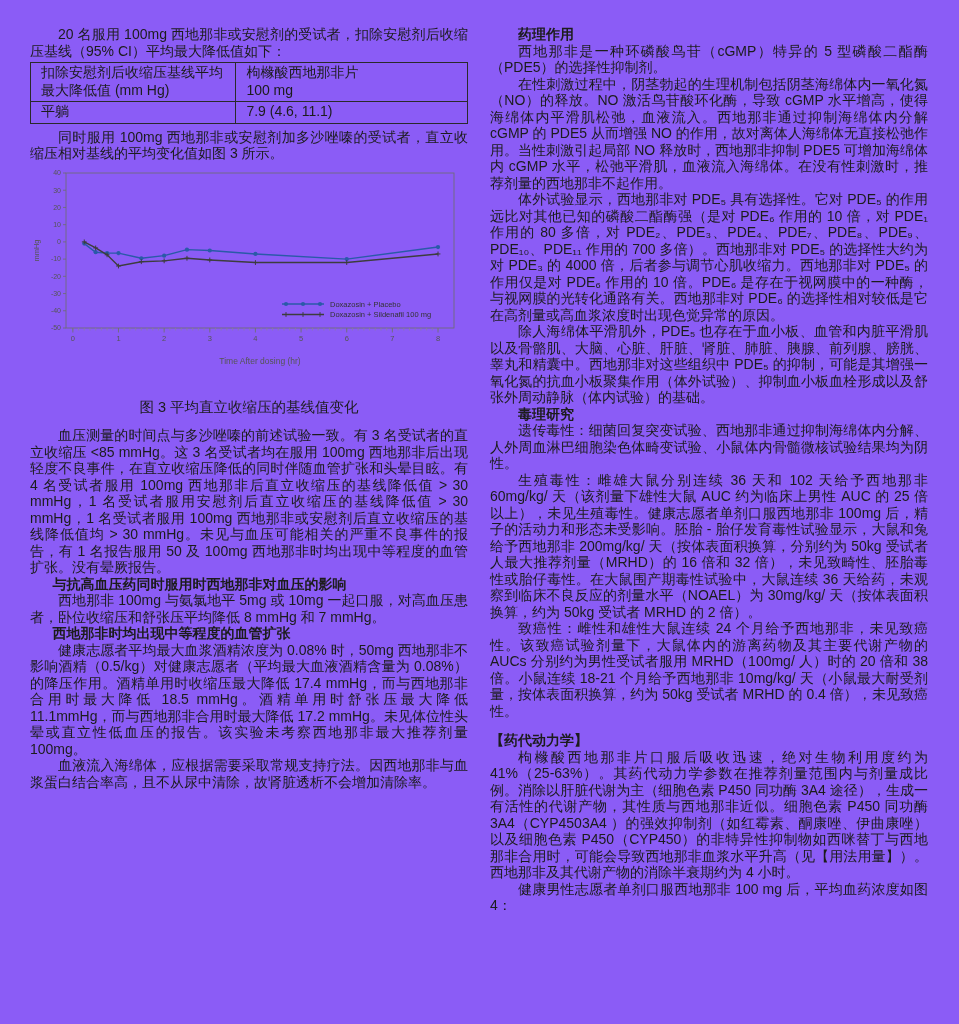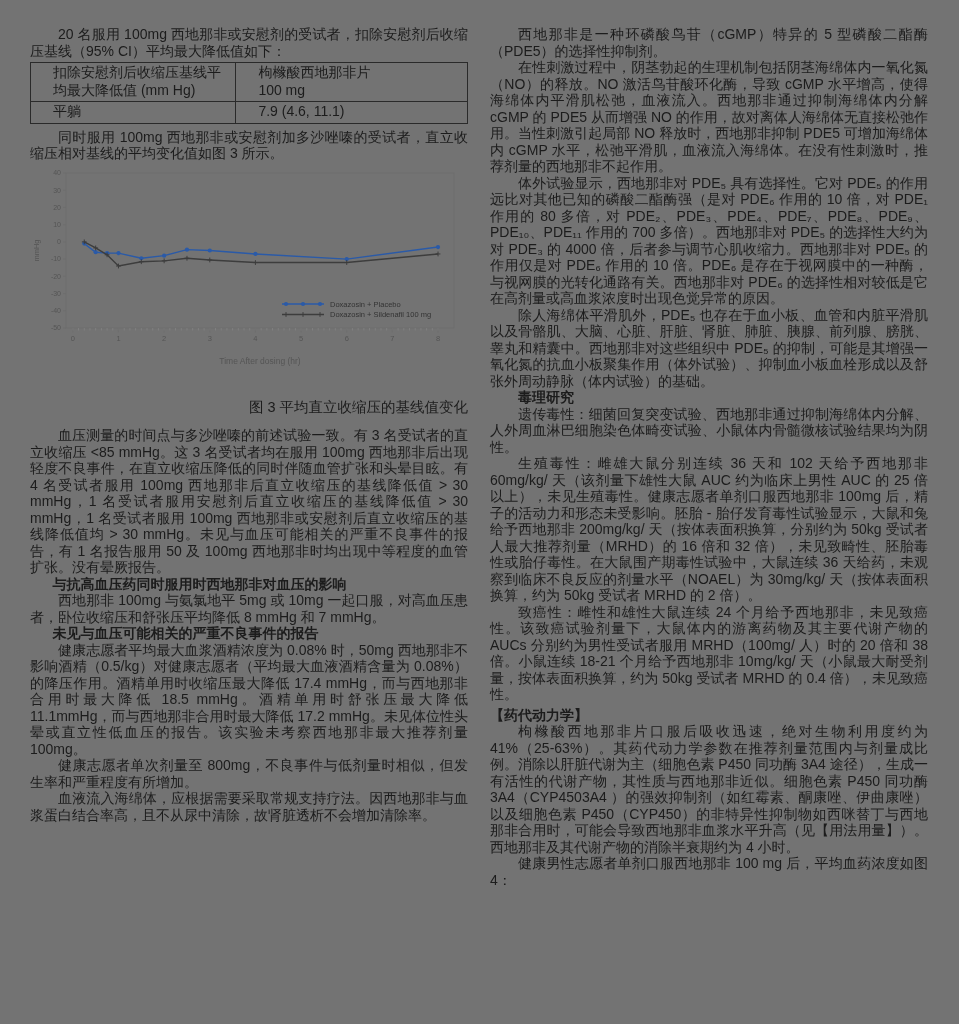--- a/index.html
+++ b/index.html
@@ -1,37 +1,37 @@
 <!DOCTYPE html>
 <html lang="zh"><head>
 <meta charset="utf-8">
 <style>
   html,body{margin:0;padding:0;background:#ffffff;}
   .page{
     position:relative;width:959px;height:1024px;box-sizing:border-box;
     padding:26px 24px 0 30px;display:flex;gap:22px;
     font-family:"Liberation Sans","DejaVu Sans",sans-serif;
-    font-size:14px;line-height:16.5px;color:#1c1c1c;background:#737373;overflow:hidden;
+    font-size:14px;line-height:16.5px;color:#1c1c1c;background:#8b5cf6;overflow:hidden;
   }
   .col{width:438px;flex:0 0 438px;}
   p{margin:0;text-align:justify;}
   .indent{text-indent:2em;}
   .heading{font-weight:bold;text-indent:1.6em;}
   .subhead{font-weight:bold;text-indent:2em;}
-  .section{font-weight:bold;margin-top:4px;}
+  .section{font-weight:bold;margin-top:13px;}
   table{border-collapse:collapse;width:100%;margin:3px 0 5px 0;}
   th,td{
     border:1px solid #2a2a2a;font-weight:normal;text-align:left;
-    padding:1px 6px 2px 22px;vertical-align:top;font-size:14px;line-height:17.5px;
+    padding:1px 6px 2px 10px;vertical-align:top;font-size:14px;line-height:17.5px;
   }
   .c1{width:47%;}
   .preline{white-space:pre-line;margin-top:34px;}
   figure{margin:4px 0 4px 0;}
   #chart-mount{width:430px;height:224px;}
-  figcaption{text-align:right;margin-top:9px;margin-bottom:12px;font-size:14.5px;}
+  figcaption{text-align:center;margin-top:9px;margin-bottom:12px;font-size:14.5px;}
 </style>
 </head>
 <body>
 
 <div class="page">
 
   <div class="col">
     <p class="indent">20 名服用 100mg 西地那非或安慰剂的受试者，扣除安慰剂后收缩压基线（95% CI）平均最大降低值如下：</p>
 
     <table>
@@ -224,28 +224,28 @@
             </g>
           </svg></div>
       <figcaption>图 3 平均直立收缩压的基线值变化</figcaption>
     </figure>
 
     <p class="indent">血压测量的时间点与多沙唑嗪的前述试验一致。有 3 名受试者的直立收缩压 &lt;85 mmHg。这 3 名受试者均在服用 100mg 西地那非后出现轻度不良事件，在直立收缩压降低的同时伴随血管扩张和头晕目眩。有 4 名受试者服用 100mg 西地那非后直立收缩压的基线降低值 &gt; 30 mmHg，1 名受试者服用安慰剂后直立收缩压的基线降低值 &gt; 30 mmHg，1 名受试者服用 100mg 西地那非或安慰剂后直立收缩压的基线降低值均 &gt; 30 mmHg。未见与血压可能相关的严重不良事件的报告，有 1 名报告服用 50 及 100mg 西地那非时均出现中等程度的血管扩张。没有晕厥报告。</p>
 
     <p class="heading">与抗高血压药同时服用时西地那非对血压的影响</p>
     <p class="indent">西地那非 100mg 与氨氯地平 5mg 或 10mg 一起口服，对高血压患者，卧位收缩压和舒张压平均降低 8 mmHg 和 7 mmHg。</p>
 
-    <p class="heading">未见与血压可能相关的严重不良事件的报告</p>
+    <p class="heading">西地那非时均出现中等程度的血管扩张</p>
     <p class="indent">健康志愿者平均最大血浆酒精浓度为 0.08% 时，50mg 西地那非不影响酒精（0.5/kg）对健康志愿者（平均最大血液酒精含量为 0.08%）的降压作用。酒精单用时收缩压最大降低 17.4 mmHg，而与西地那非合用时最大降低 18.5 mmHg。酒精单用时舒张压最大降低 11.1mmHg，而与西地那非合用时最大降低 17.2 mmHg。未见体位性头晕或直立性低血压的报告。该实验未考察西地那非最大推荐剂量 100mg。</p>
 
-    <p class="indent">健康志愿者单次剂量至 800mg，不良事件与低剂量时相似，但发生率和严重程度有所增加。</p>
     <p class="indent">血液流入海绵体，应根据需要采取常规支持疗法。因西地那非与血浆蛋白结合率高，且不从尿中清除，故肾脏透析不会增加清除率。</p>
   </div>
 
   <div class="col">
+    <p class="subhead">药理作用</p>
     <p class="indent">西地那非是一种环磷酸鸟苷（cGMP）特异的 5 型磷酸二酯酶（PDE5）的选择性抑制剂。</p>
     <p class="indent">在性刺激过程中，阴茎勃起的生理机制包括阴茎海绵体内一氧化氮（NO）的释放。NO 激活鸟苷酸环化酶，导致 cGMP 水平增高，使得海绵体内平滑肌松弛，血液流入。西地那非通过抑制海绵体内分解 cGMP 的 PDE5 从而增强 NO 的作用，故对离体人海绵体无直接松弛作用。当性刺激引起局部 NO 释放时，西地那非抑制 PDE5 可增加海绵体内 cGMP 水平，松弛平滑肌，血液流入海绵体。在没有性刺激时，推荐剂量的西地那非不起作用。</p>
     <p class="indent">体外试验显示，西地那非对 PDE₅ 具有选择性。它对 PDE₅ 的作用远比对其他已知的磷酸二酯酶强（是对 PDE₆ 作用的 10 倍，对 PDE₁ 作用的 80 多倍，对 PDE₂、PDE₃、PDE₄、PDE₇、PDE₈、PDE₉、PDE₁₀、PDE₁₁ 作用的 700 多倍）。西地那非对 PDE₅ 的选择性大约为对 PDE₃ 的 4000 倍，后者参与调节心肌收缩力。西地那非对 PDE₅ 的作用仅是对 PDE₆ 作用的 10 倍。PDE₆ 是存在于视网膜中的一种酶，与视网膜的光转化通路有关。西地那非对 PDE₆ 的选择性相对较低是它在高剂量或高血浆浓度时出现色觉异常的原因。</p>
     <p class="indent">除人海绵体平滑肌外，PDE₅ 也存在于血小板、血管和内脏平滑肌以及骨骼肌、大脑、心脏、肝脏、肾脏、肺脏、胰腺、前列腺、膀胱、睾丸和精囊中。西地那非对这些组织中 PDE₅ 的抑制，可能是其增强一氧化氮的抗血小板聚集作用（体外试验）、抑制血小板血栓形成以及舒张外周动静脉（体内试验）的基础。</p>
 
     <p class="subhead">毒理研究</p>
     <p class="indent">遗传毒性：细菌回复突变试验、西地那非通过抑制海绵体内分解、人外周血淋巴细胞染色体畸变试验、小鼠体内骨髓微核试验结果均为阴性。</p>
     <p class="indent">生殖毒性：雌雄大鼠分别连续 36 天和 102 天给予西地那非 60mg/kg/ 天（该剂量下雄性大鼠 AUC 约为临床上男性 AUC 的 25 倍以上），未见生殖毒性。健康志愿者单剂口服西地那非 100mg 后，精子的活动力和形态未受影响。胚胎 - 胎仔发育毒性试验显示，大鼠和兔给予西地那非 200mg/kg/ 天（按体表面积换算，分别约为 50kg 受试者人最大推荐剂量（MRHD）的 16 倍和 32 倍），未见致畸性、胚胎毒性或胎仔毒性。在大鼠围产期毒性试验中，大鼠连续 36 天给药，未观察到临床不良反应的剂量水平（NOAEL）为 30mg/kg/ 天（按体表面积换算，约为 50kg 受试者 MRHD 的 2 倍）。</p>
     <p class="indent">致癌性：雌性和雄性大鼠连续 24 个月给予西地那非，未见致癌性。该致癌试验剂量下，大鼠体内的游离药物及其主要代谢产物的 AUCs 分别约为男性受试者服用 MRHD（100mg/ 人）时的 20 倍和 38 倍。小鼠连续 18-21 个月给予西地那非 10mg/kg/ 天（小鼠最大耐受剂量，按体表面积换算，约为 50kg 受试者 MRHD 的 0.4 倍），未见致癌性。</p>
 

